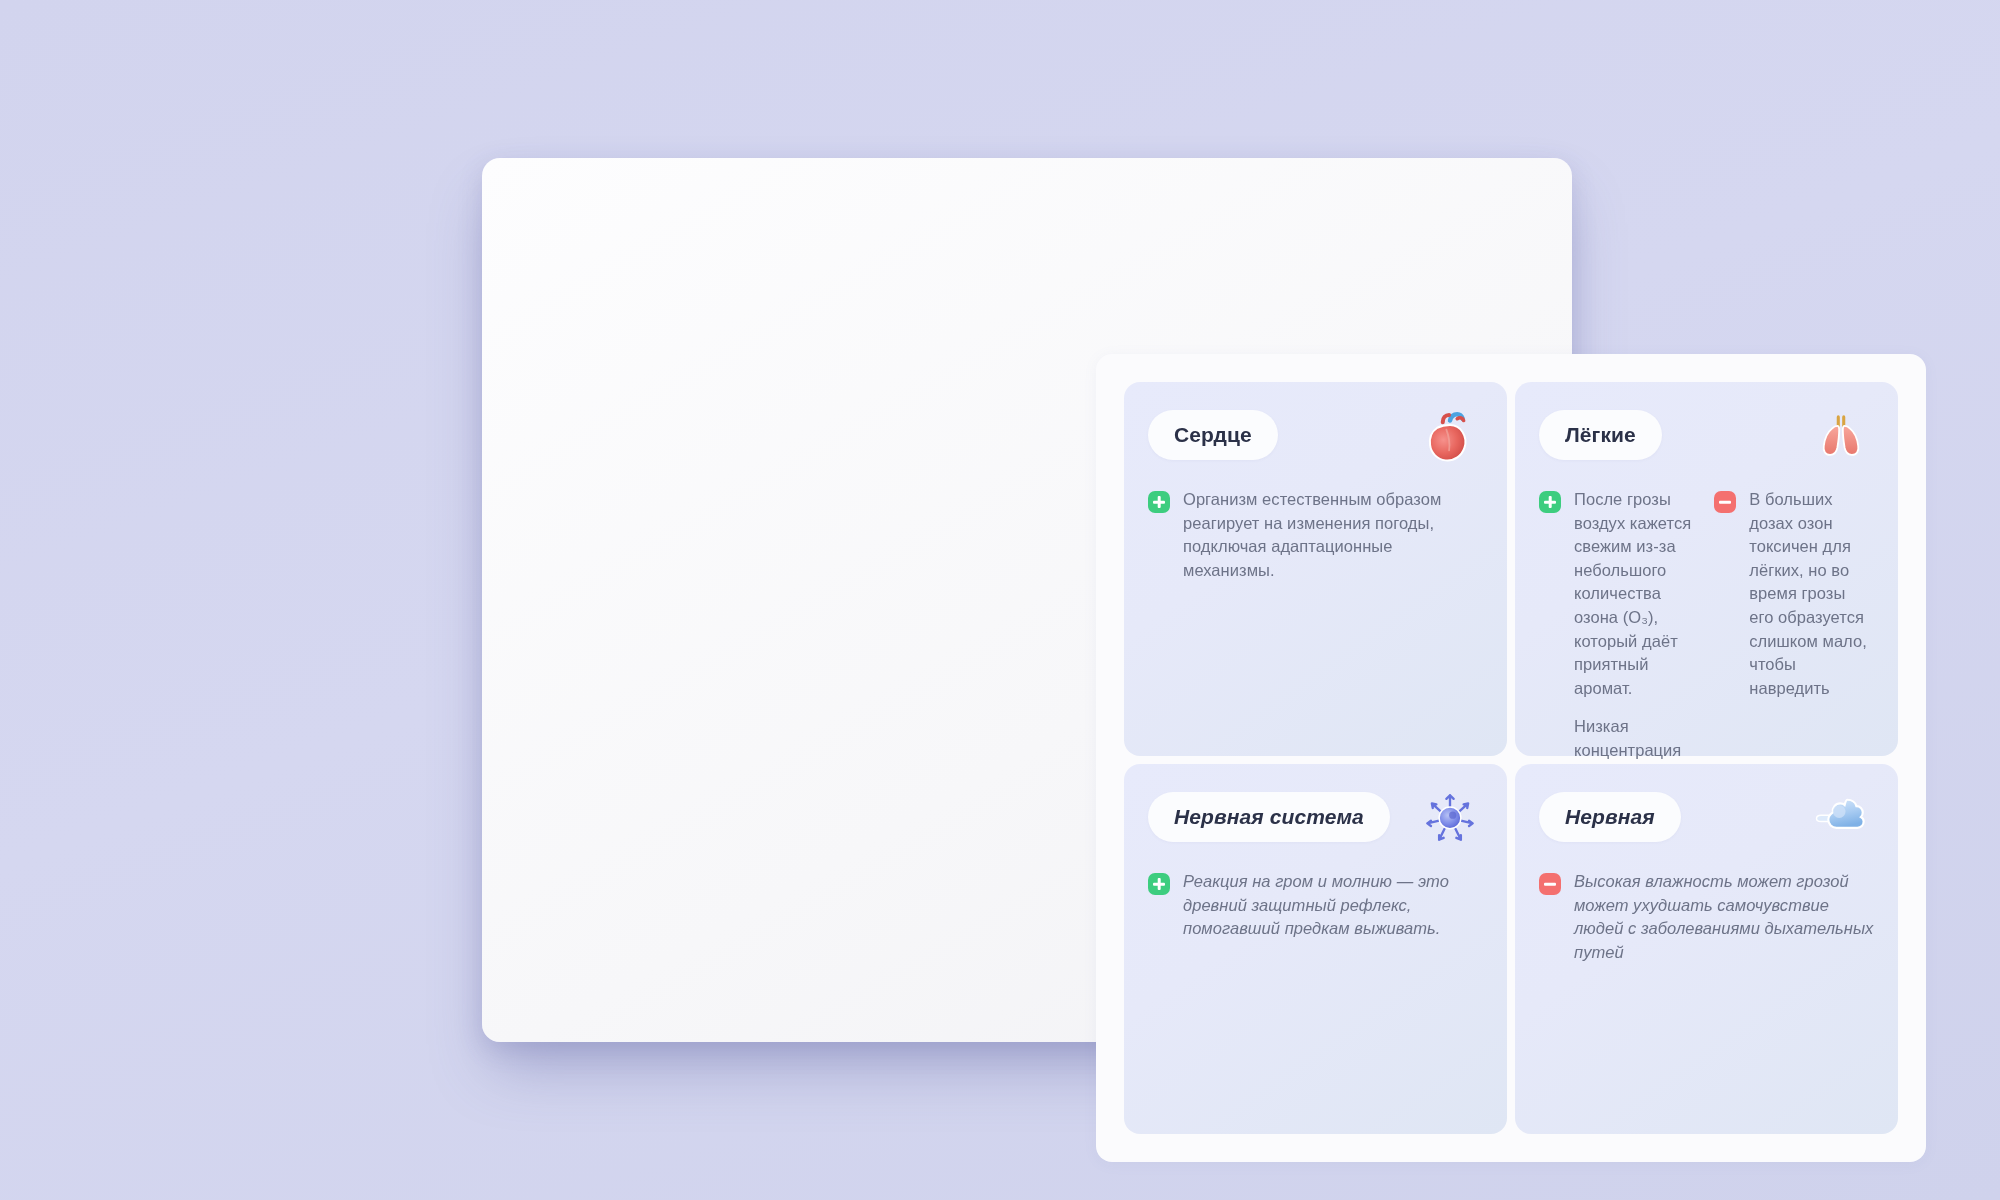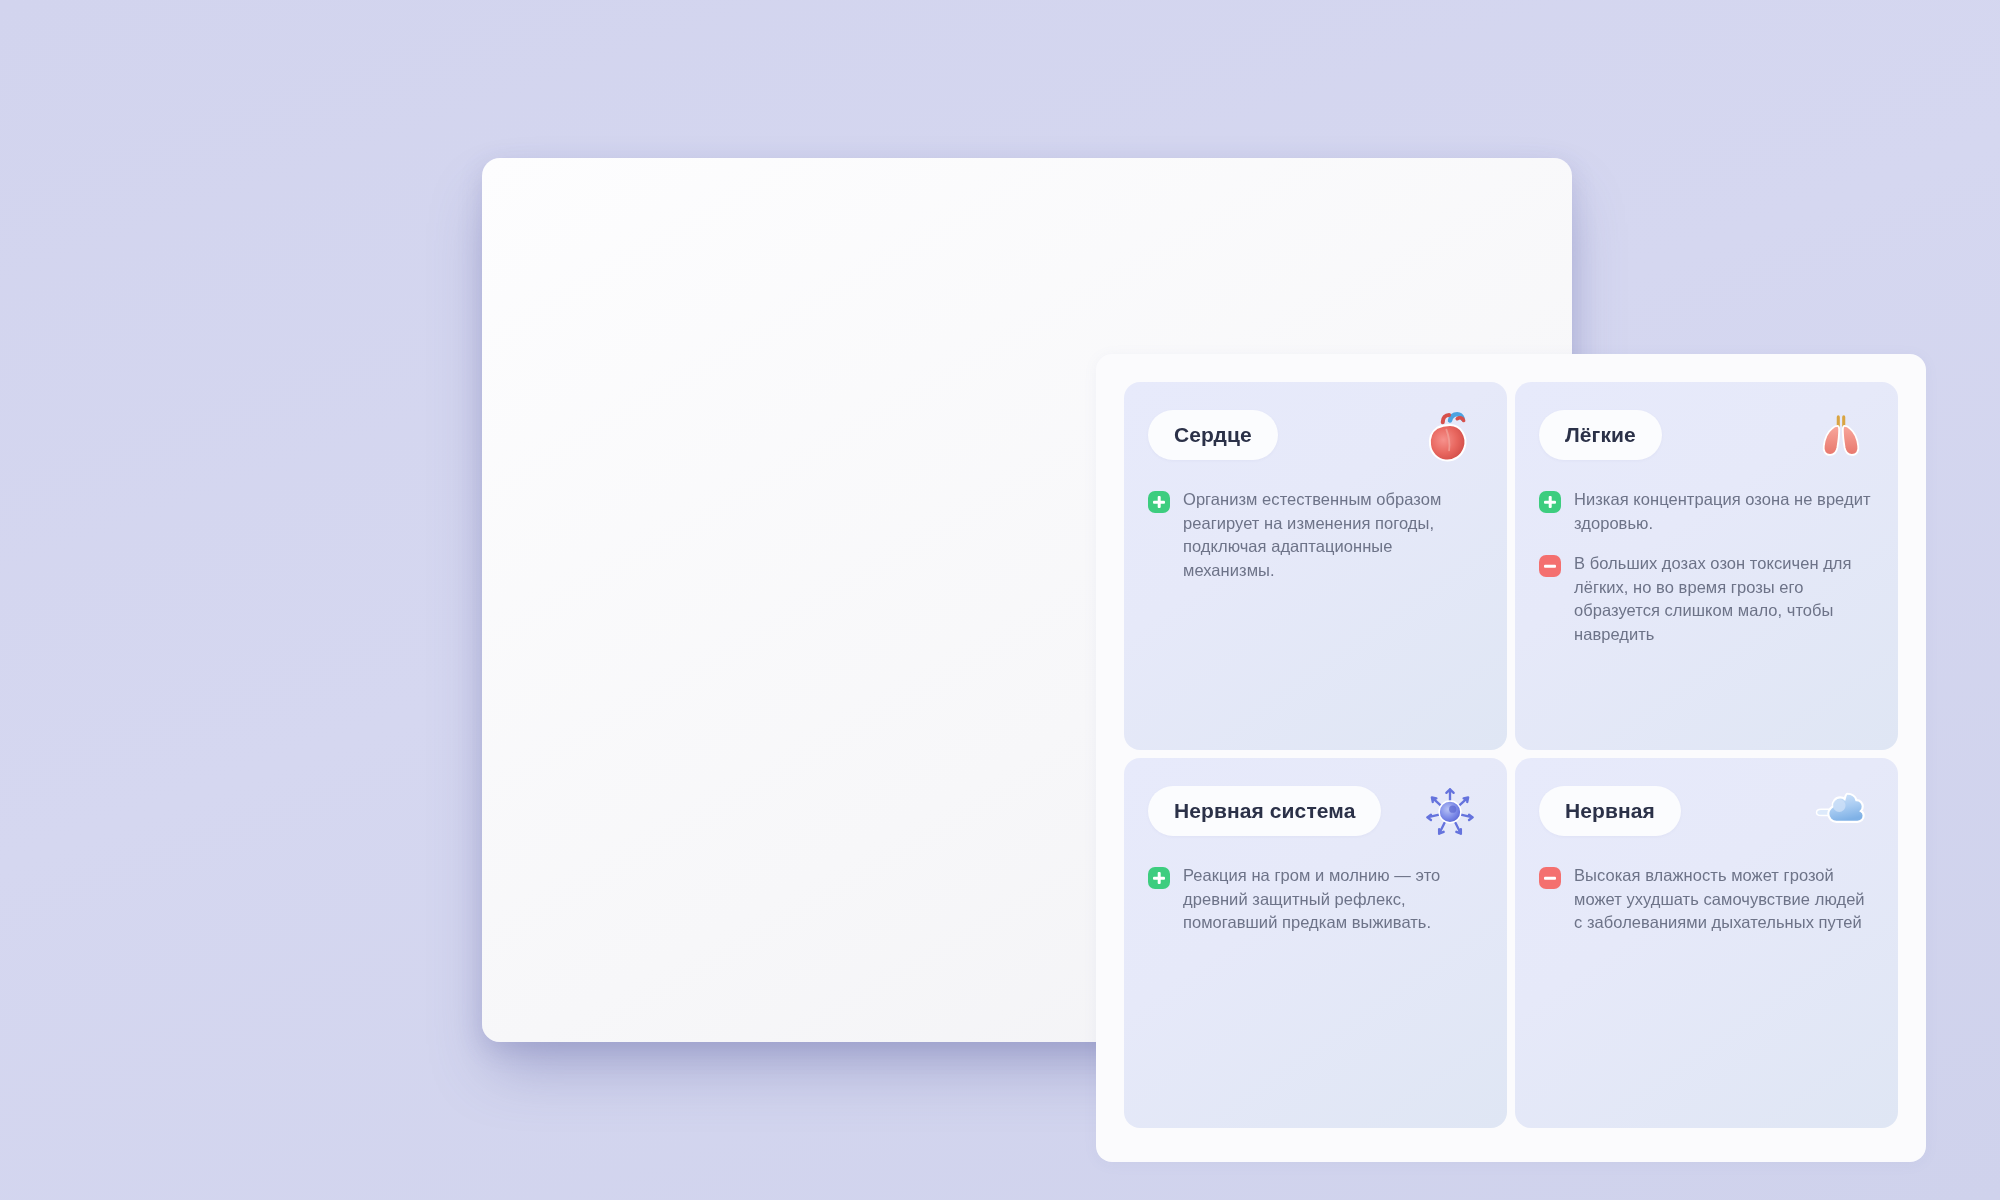--- a/index.html
+++ b/index.html
@@ -54,20 +54,21 @@
     position: relative;
     background: linear-gradient(145deg, #e7eafb 0%, #e6e9f9 40%, #dfe6f4 100%);
     border-radius: 16px;
     padding: 22px 24px 26px 24px;
     box-sizing: border-box;
     min-height: 368px;
   }
   .card--nerve,
   .card--breath {
     min-height: 370px;
+    font-style: italic;
   }
 
   .card-head {
     display: flex;
     align-items: center;
     justify-content: space-between;
     margin-bottom: 22px;
   }
   .title-pill {
     background: #fbfcfe;
@@ -87,21 +88,21 @@
     align-items: center;
     justify-content: center;
     margin-right: 2px;
     flex: 0 0 auto;
   }
   .organ-icon svg { display: block; }
 
   
   .points {
     display: flex;
-    flex-direction: column;
+    flex-direction: row;
     gap: 17px;
   }
   .point {
     display: flex;
     align-items: flex-start;
     gap: 13px;
   }
   .badge {
     flex: 0 0 auto;
     width: 22px;
@@ -188,20 +189,21 @@
       <path d="M35 12v16" stroke="#d9a441" stroke-width="3.4" stroke-linecap="round" fill="none"></path>
       <path d="M28 22c-2 0-4 1-6 3-5 4-8 11-9 19-1 6 2 10 7 10 4 0 7-3 8-8 1-6 2-13 2-20 0-3-1-4-2-4z" fill="url(#lg)" stroke="#ffffff" stroke-width="2"></path>
       <path d="M36 22c2 0 4 1 6 3 5 4 8 11 9 19 1 6-2 10-7 10-4 0-7-3-8-8-1-6-2-13-2-20 0-3 1-4 2-4z" fill="url(#lg)" stroke="#ffffff" stroke-width="2"></path>
     </svg>
           </div>
         </div>
         <div class="points">
           <div class="point">
             <span class="badge badge--plus"></span>
             <div class="point-text">
+              <div class="para">После грозы воздух кажется свежим из-за небольшого количества озона (O₃), который даёт приятный аромат.</div>
               <div class="para">Низкая концентрация озона не вредит здоровью.</div>
             </div>
           </div>
           <div class="point">
             <span class="badge badge--minus"></span>
             <div class="point-text">
               <div class="para">В больших дозах озон токсичен для лёгких, но во время грозы его образуется слишком мало, чтобы навредить</div>
             </div>
           </div>
         </div>

